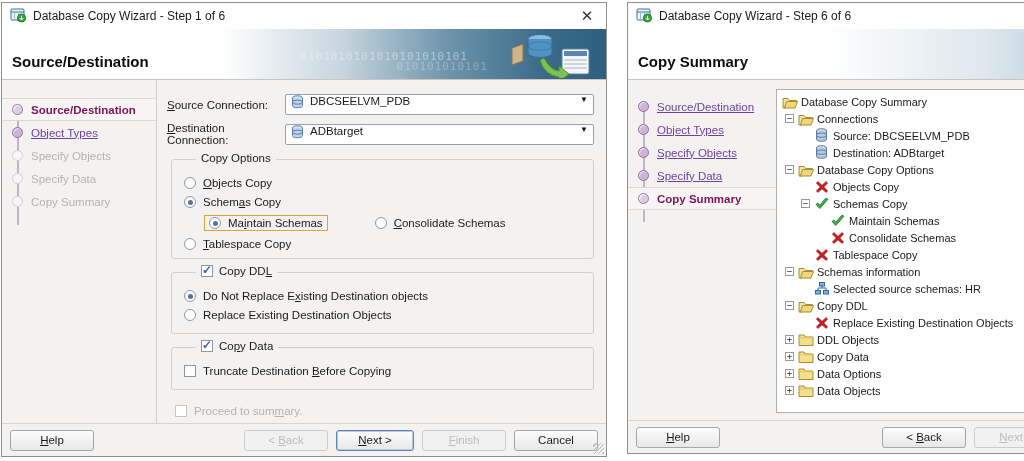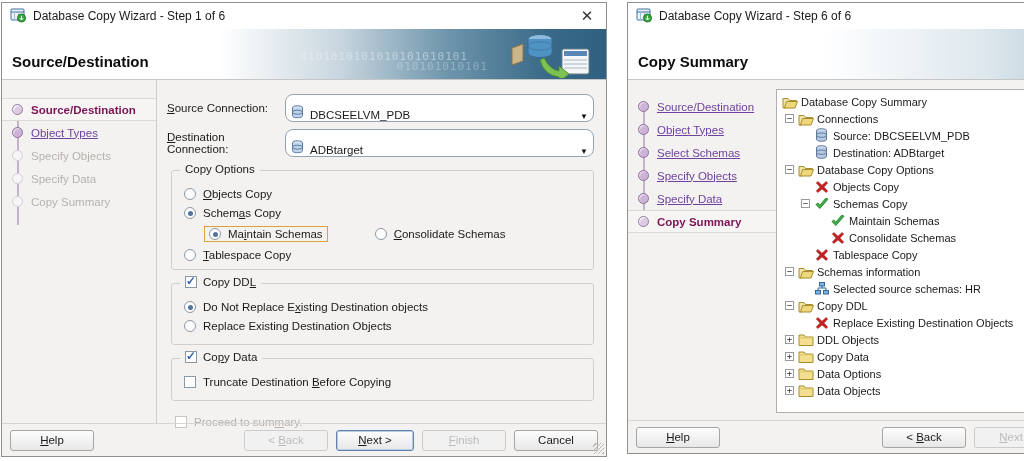--- a/index.html
+++ b/index.html
@@ -40,25 +40,25 @@
   .step.active .ball{background:#ddcbe4;border:1px solid #927ba1;box-shadow:inset 1px 1px 1px #fff}
   .step.disabled .ball{background:#f7f5f7;border:1px solid #d4cdd7}
   .step.active{font-weight:bold;color:#7b1457;background:#f7f5f3;border-top:1px solid #ddd8d3;border-bottom:1px solid #ddd8d3}
   .step.link .lab{color:#6f42a0;text-decoration:underline;cursor:pointer}
   .step.disabled .lab{color:#b7b1ad}
 
   
   .form{flex:1;padding:14px 12px 0 10px;font-size:11.5px}
   .frow{display:flex;align-items:center;margin-bottom:7px}
   .frow .flabel{width:118px;flex-shrink:0}
-  .combo{flex:1;height:28px;background:#fff;border:1px solid #93a5b5;border-radius:8px;
-         display:flex;align-items:flex-end;gap:6px;padding:0 5px;cursor:pointer}
+  .combo{flex:1;height:21px;background:#fff;border:1px solid #93a5b5;border-radius:2px;
+         display:flex;align-items:flex-start;gap:6px;padding:0 5px;cursor:pointer}
   .combo .arrow{margin-left:auto;font-size:8px;color:#111}
   .group{border:1px solid #d2cecb;border-radius:3px;margin:13px 0 0 4px;padding:10px 8px 8px;position:relative}
-  .legend{position:absolute;top:-8px;left:8px;background:#f4f2f0;padding:0 5px;display:flex;gap:6px;align-items:center}
+  .legend{position:absolute;top:-8px;left:24px;background:#f4f2f0;padding:0 5px;display:flex;gap:6px;align-items:center}
   .opt{display:flex;align-items:center;gap:7px;margin:7px 0 0 4px}
   .opt.sub{margin-left:24px}
   .radio{width:12px;height:12px;border:1px solid #8a98a6;border-radius:50%;background:#fff;position:relative;flex-shrink:0}
   .radio.sel::after{content:'';position:absolute;left:2.5px;top:2.5px;width:5px;height:5px;border-radius:50%;background:#52749c}
   .cb{width:12px;height:12px;border:1px solid #8a98a6;background:#fff;position:relative;flex-shrink:0}
   .cb.checked::after{content:'✓';position:absolute;left:0px;top:-3px;font-size:12px;font-weight:bold;color:#3565ae}
   .cb.dis{border-color:#c9c4c0}
   .focusbox{display:inline-flex;align-items:center;gap:7px;border:1px solid #dba33a;padding:1px 4px}
   .gap40{margin-left:40px;display:inline-flex;align-items:center;gap:7px}
   .proceed{margin:15px 0 0 8px;display:flex;gap:7px;color:#b8b2ae}
@@ -273,24 +273,20 @@
           <div class="step link">
             <span class="ball"></span>
             <span class="lab">Source/Destination</span>
           </div>
           <div class="step link">
             <span class="ball"></span>
             <span class="lab">Object Types</span>
           </div>
           <div class="step link">
             <span class="ball"></span>
-            <span class="lab">Select Schemas</span>
-          </div>
-          <div class="step link">
-            <span class="ball"></span>
             <span class="lab">Specify Objects</span>
           </div>
           <div class="step link">
             <span class="ball"></span>
             <span class="lab">Specify Data</span>
           </div>
           <div class="step active">
             <span class="ball"></span>
             <span class="lab">Copy Summary</span>
           </div>

